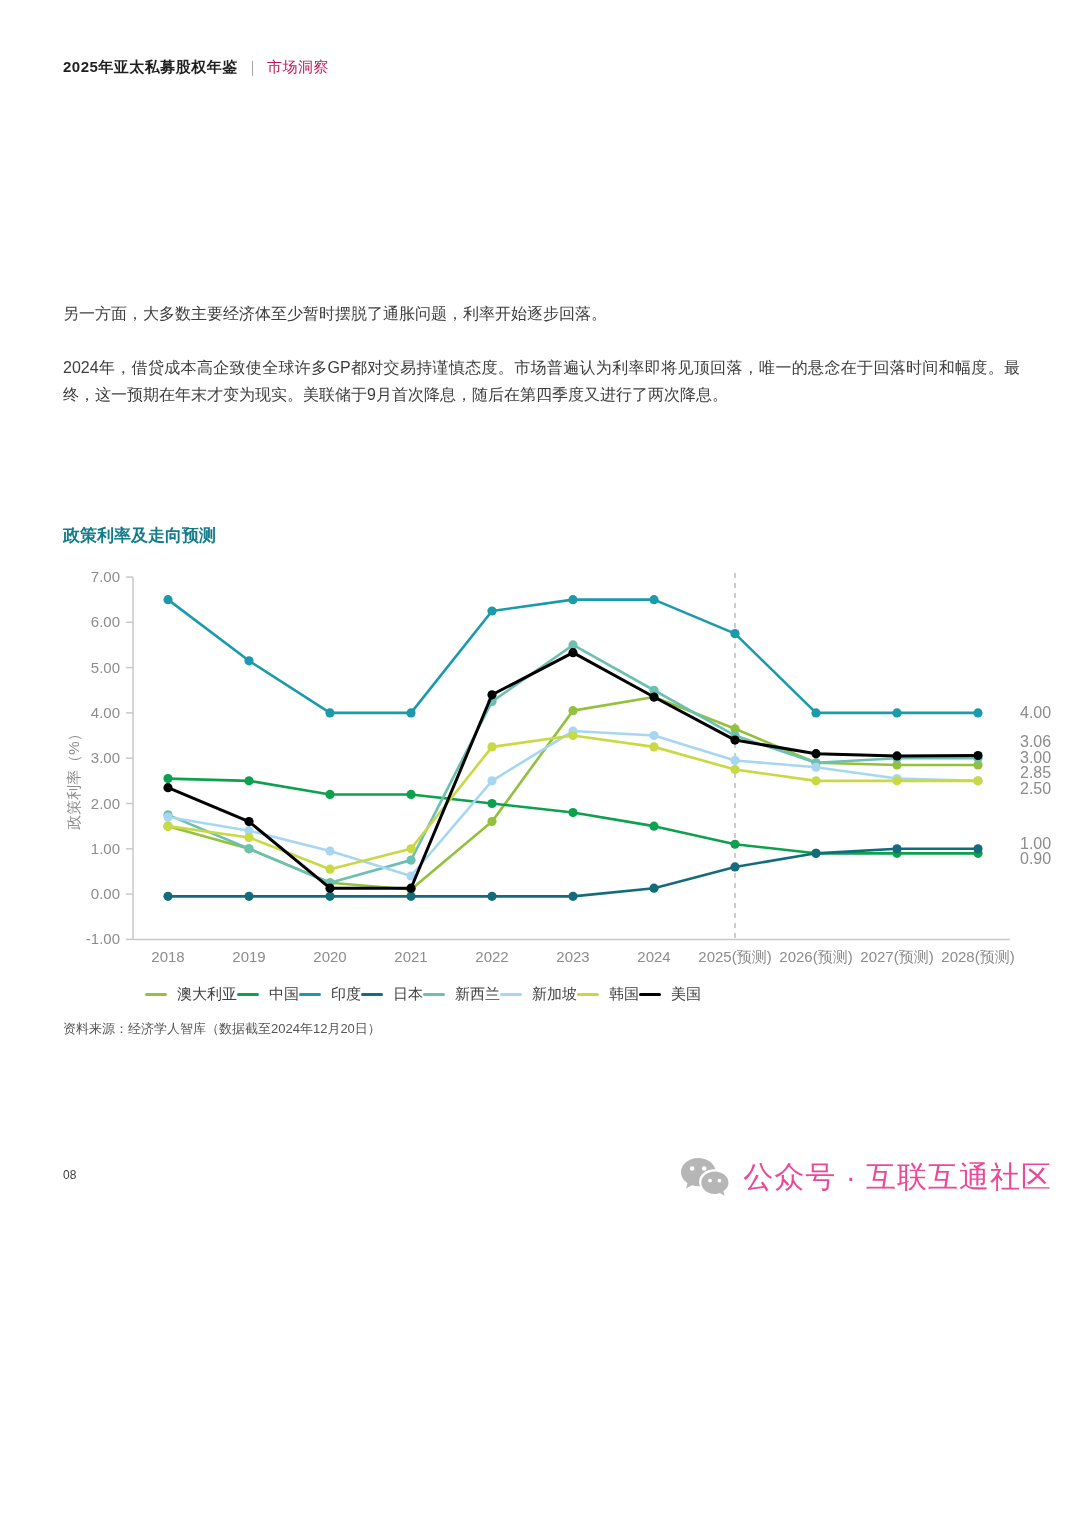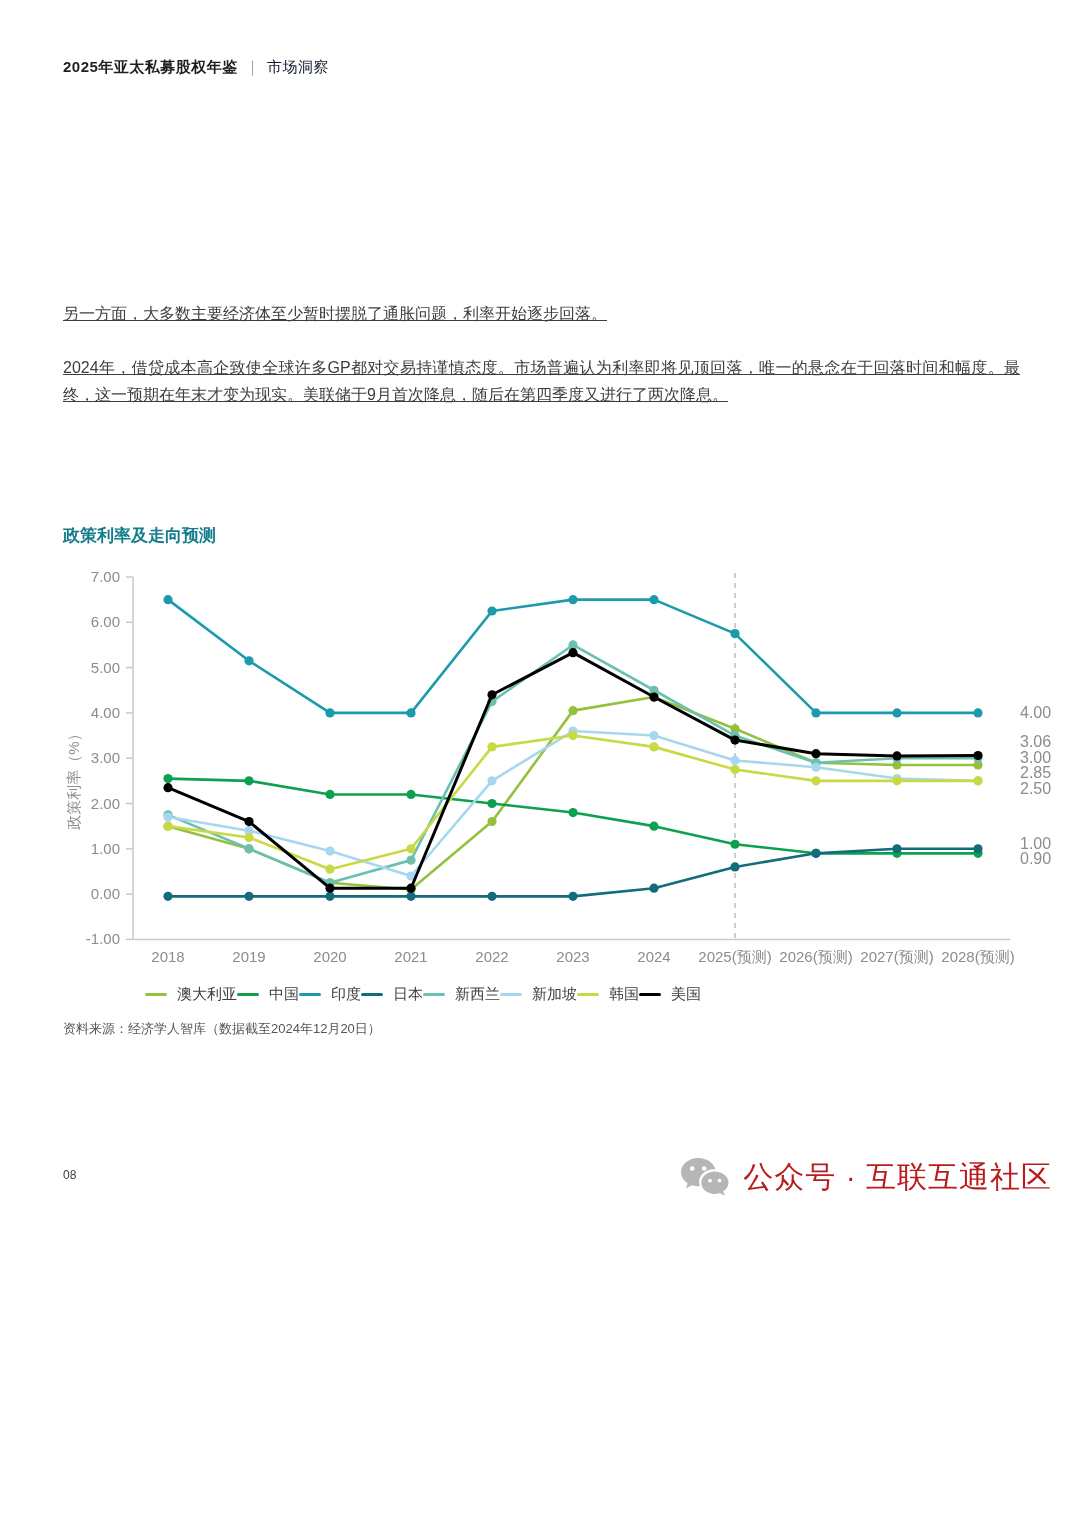--- a/index.html
+++ b/index.html
@@ -4,36 +4,36 @@
 <style>
   html,body{margin:0;padding:0;background:#fff;}
   .page{
     position:relative;width:1080px;height:1222px;background:#ffffff;
     font-family:"Liberation Sans","DejaVu Sans",sans-serif;overflow:hidden;
   }
   
   .header{position:absolute;top:58px;left:63px;font-size:15px;letter-spacing:.5px;display:flex;align-items:baseline;}
   .header .bold{font-weight:bold;color:#1f1f1f;}
   .header .sep{color:#9a9a9a;margin:0 7px;font-weight:300;}
-  .header .light{color:#0f172a;}
+  .header .light{color:#be185d;}
   
   .columns{position:absolute;top:300px;left:63px;width:957px;display:flex;gap:27px;}
   .col{flex:1;font-size:16px;line-height:27px;color:#3d3d3d;text-align:justify;}
-  .col p{margin:0 0 27px 0;text-decoration:underline;}
+  .col p{margin:0 0 27px 0;}
   
   .chart-section{position:absolute;top:524px;left:63px;width:1000px;}
   .chart-title{font-size:17px;font-weight:bold;color:#127C8A;margin:0 0 16px 0;}
   #chart-svg{display:block;}
   .legend{display:flex;align-items:center;padding-left:82px;margin-top:10px;}
   .legend-item{display:flex;align-items:center;font-size:15px;color:#3f3f3f;}
   .legend-dash{display:inline-block;width:22px;height:3.5px;border-radius:2px;margin-right:10px;}
   .source{margin-top:16px;font-size:13px;color:#555;}
   
   .page-number{position:absolute;left:63px;bottom:40px;font-size:12px;color:#3d3d3d;}
-  .watermark{position:absolute;right:28px;bottom:24px;display:flex;align-items:center;gap:14px;color:#b91c1c;font-size:30px;letter-spacing:1px;}
+  .watermark{position:absolute;right:28px;bottom:24px;display:flex;align-items:center;gap:14px;color:#ec4899;font-size:30px;letter-spacing:1px;}
   .watermark svg{display:block;}
   text{font-family:"Liberation Sans","DejaVu Sans",sans-serif;}
 </style>
 </head>
 <body>
 
 <div class="page">
 
   <div class="header">
     <span class="bold">2025年亚太私募股权年鉴</span>

